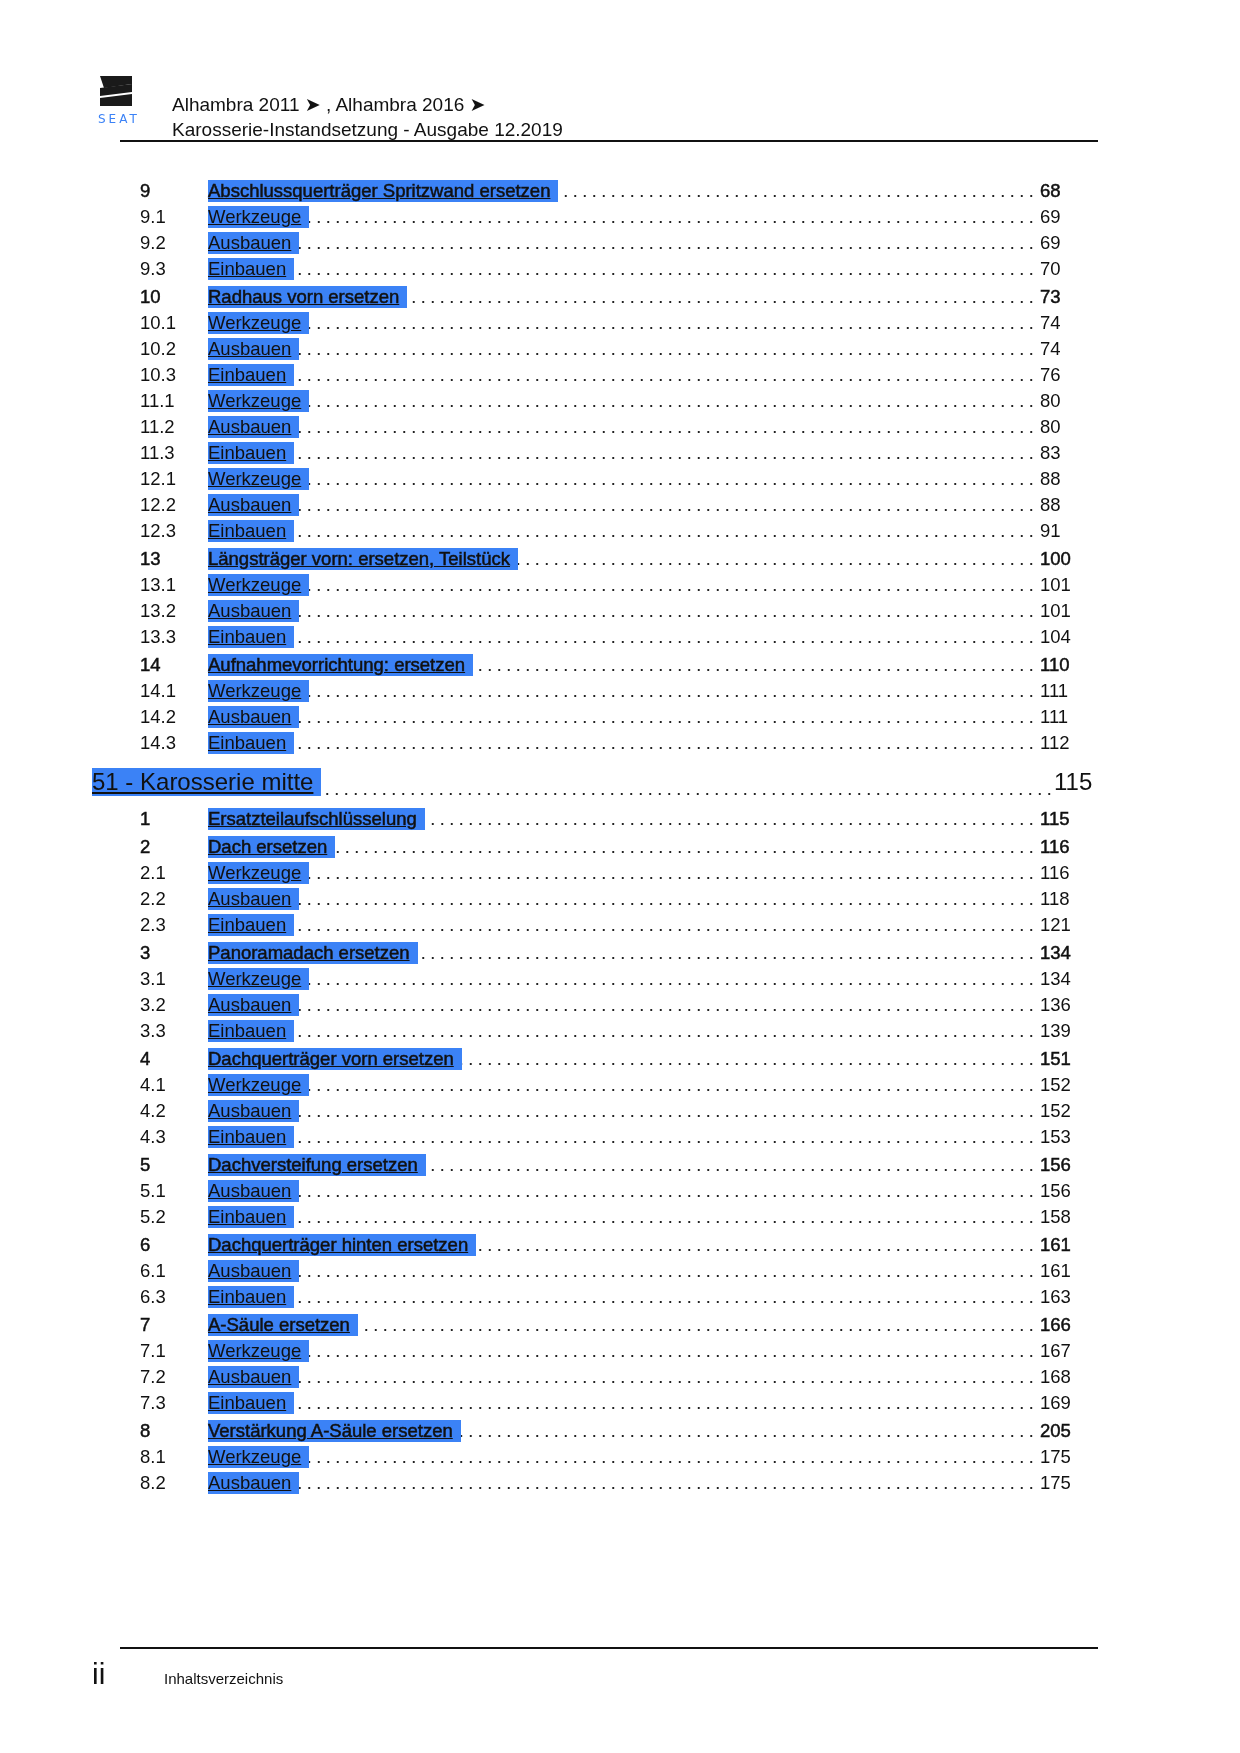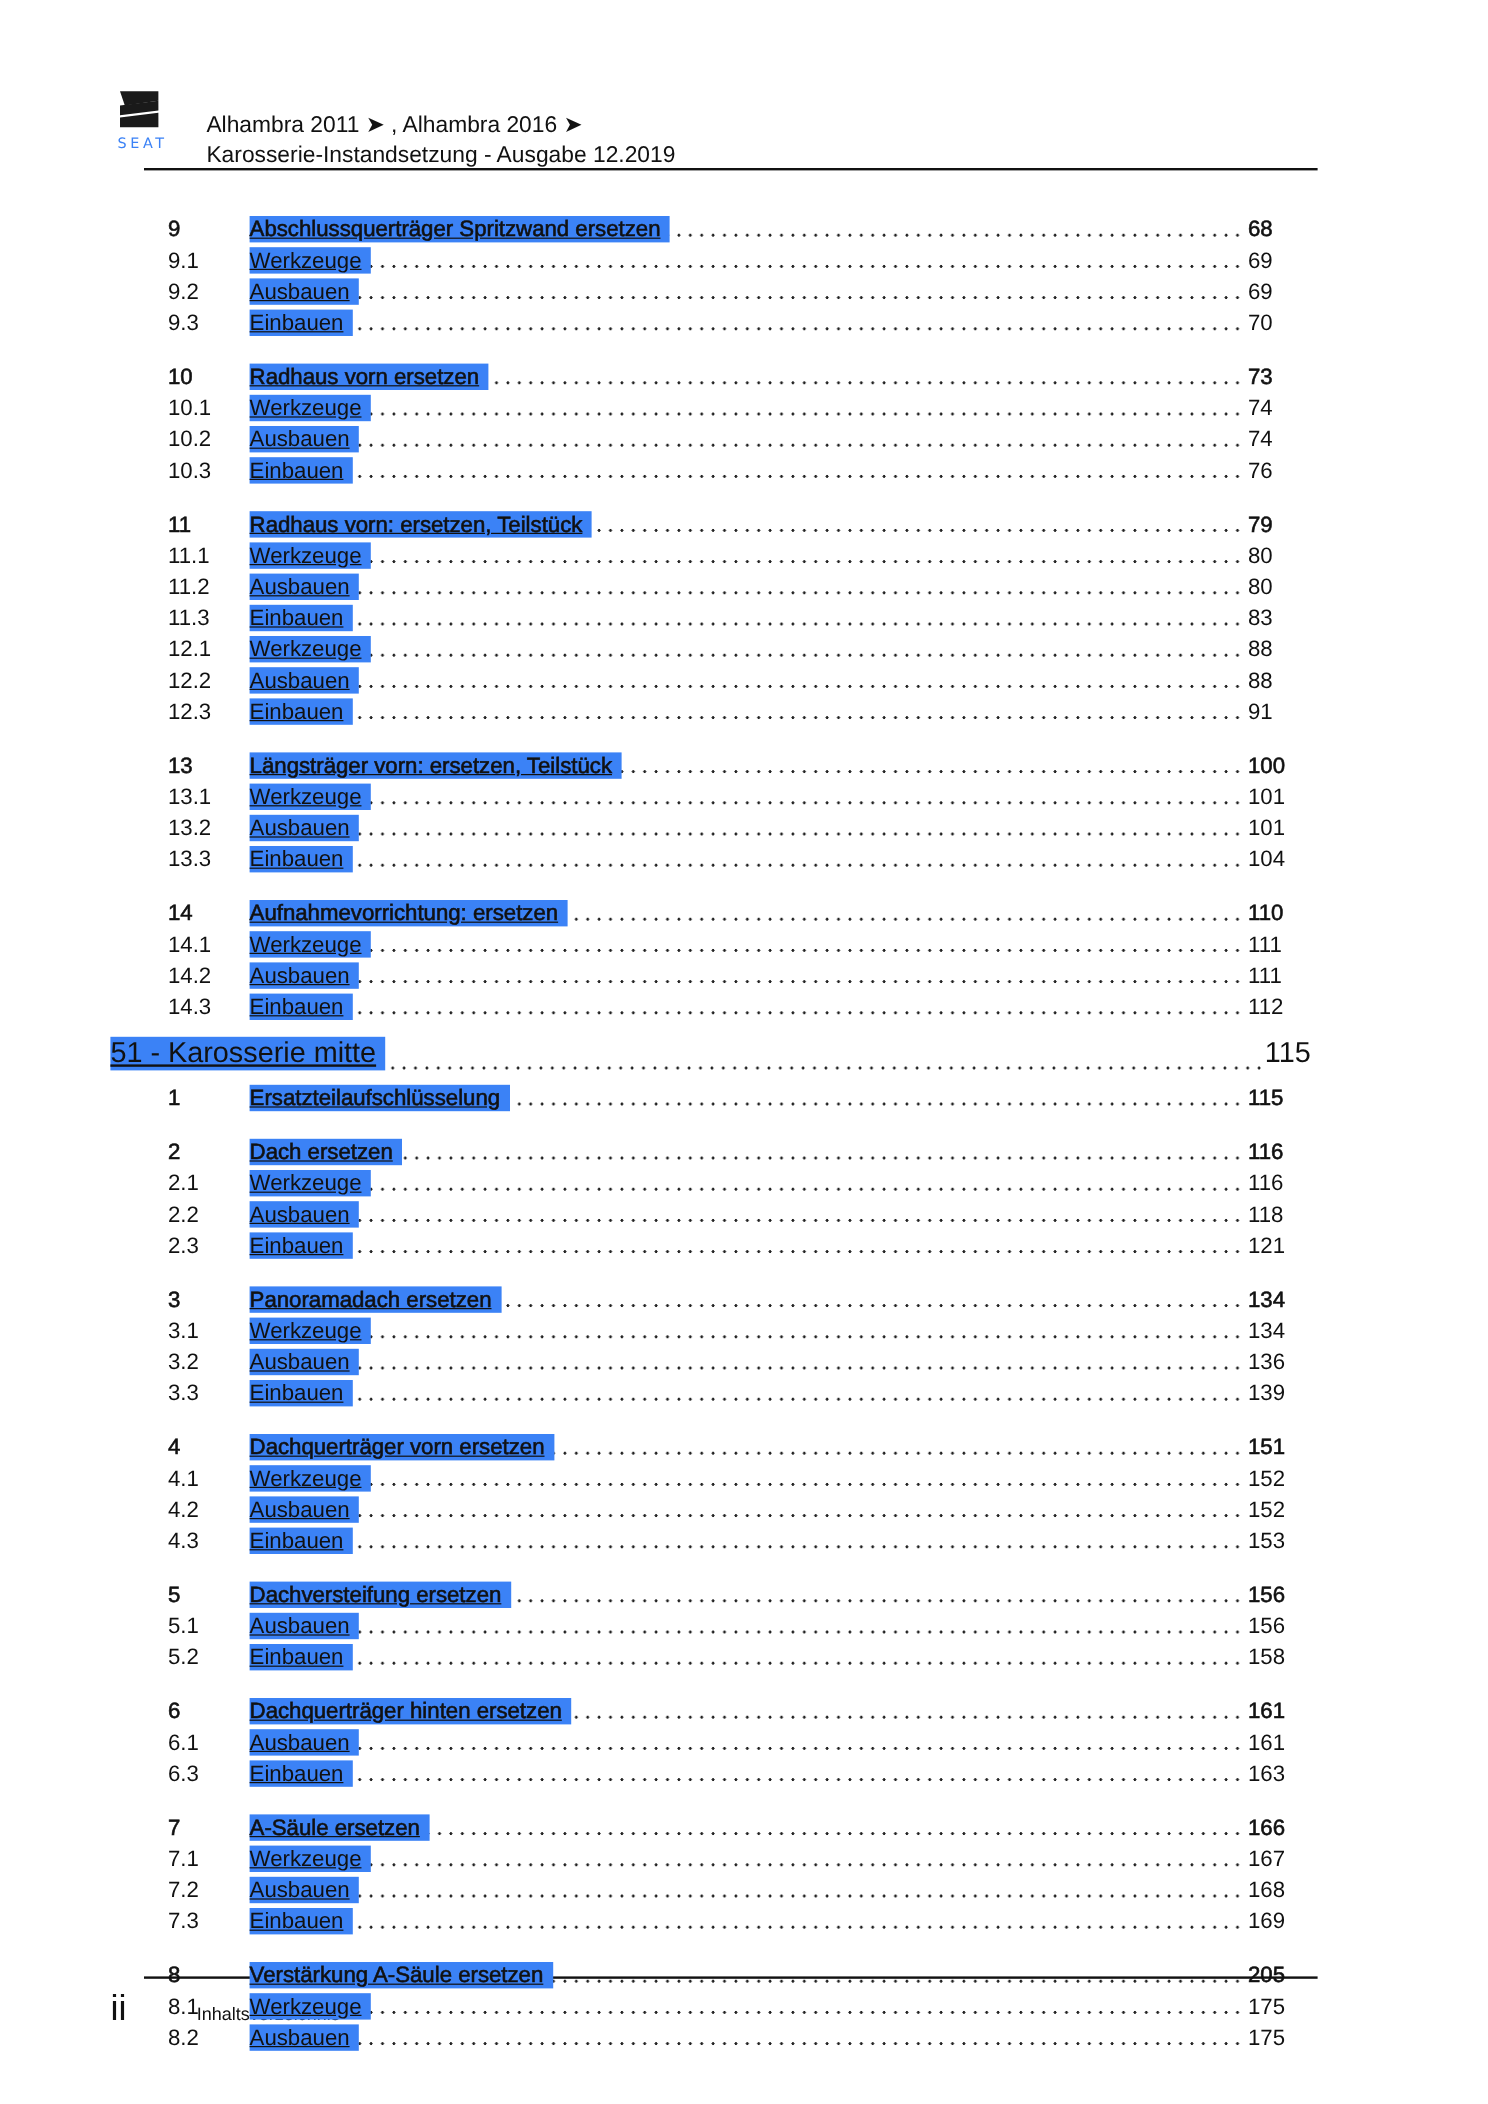--- a/index.html
+++ b/index.html
@@ -11,21 +11,21 @@
     .logo { position: absolute; left: 4px; top: 4px; width: 60px; height: 50px; }
     .logo-word {
       position: absolute; left: 2px; top: 38px; font-size: 12px; letter-spacing: 3px;
       font-family: "DejaVu Sans", sans-serif; color: #3b82f6;
     }
     .header-text { position: absolute; left: 80px; top: 22px; font-size: 19px; line-height: 25px; color: #111; }
     .header-rule { position: absolute; left: 28px; top: 70px; width: 978px; height: 2px; background: #111; }
 
     .toc { position: absolute; left: 92px; top: 180px; width: 1006px; }
     .row { position: relative; height: 26px; display: flex; align-items: baseline; font-size: 18.5px; }
-    .row.main { margin-top: 19px; font-weight: normal; -webkit-text-stroke: 0.5px #111; }
+    .row.main { margin-top: 2px; font-weight: normal; -webkit-text-stroke: 0.5px #111; }
     .row.first { margin-top: 0; }
     .num { position: absolute; left: 48px; width: 60px; }
     .title { position: absolute; left: 116px; background: #3b82f6; padding-right: 8px; z-index: 2; white-space: nowrap; text-decoration: underline; }
     .leader {
       position: absolute; left: 116px; right: 62px; top: 14px; height: 4px;
       background-image: radial-gradient(circle, #222 1.1px, transparent 1.4px);
       background-size: 9.5px 4px; background-repeat: repeat-x; background-position: right center;
     }
     .page { position: absolute; right: 0; width: 58px; background: #fff; }
 
@@ -100,26 +100,20 @@
         <span class="title">Ausbauen</span>
         <span class="leader"></span>
         <span class="page">74</span>
       </div>
       <div class="row">
         <span class="num">10.3</span>
         <span class="title">Einbauen</span>
         <span class="leader"></span>
         <span class="page">76</span>
       </div>
-      <div class="row main">
-        <span class="num">11</span>
-        <span class="title">Radhaus vorn: ersetzen, Teilstück</span>
-        <span class="leader"></span>
-        <span class="page">79</span>
-      </div>
       <div class="row">
         <span class="num">11.1</span>
         <span class="title">Werkzeuge</span>
         <span class="leader"></span>
         <span class="page">80</span>
       </div>
       <div class="row">
         <span class="num">11.2</span>
         <span class="title">Ausbauen</span>
         <span class="leader"></span>

